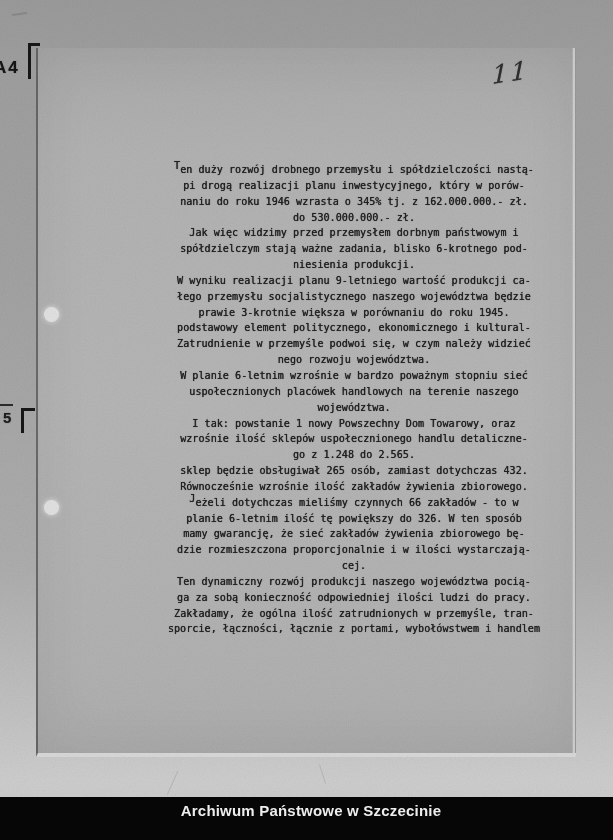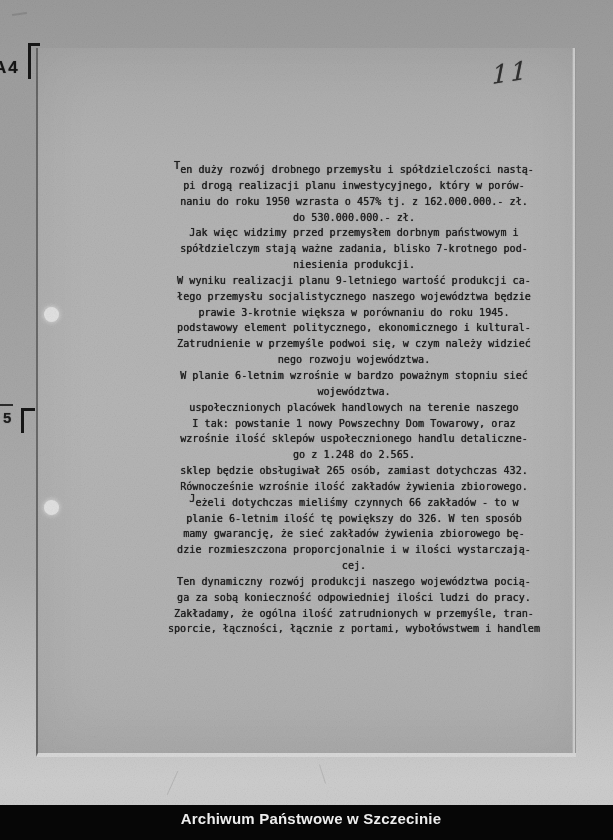--- a/index.html
+++ b/index.html
@@ -98,21 +98,21 @@
   }
   .bracket-top { left: 28px; top: 43px; width: 9px; height: 33px; }
   .bracket-mid { left: 21px; top: 408px; width: 11px; height: 22px; }
 
   
   .grain { position: absolute; left: 0; top: 0; pointer-events: none; opacity: .16; mix-blend-mode: multiply; }
 
   
   .footer-bar {
     position: absolute; left: 0; bottom: 0;
-    width: 613px; height: 35px;
+    width: 613px; height: 43px;
     background: #060606;
   }
   .footer-bar span {
     display: inline-block;
     font-family: "Liberation Sans", sans-serif;
     font-weight: bold; font-size: 15px; line-height: 27px;
     letter-spacing: 0.2px;
     color: #ededed;
     margin-left: 9px;
   }
@@ -136,34 +136,34 @@
   <div class="page">
     <div class="page-right-edge"></div>
     <div class="hole hole-1"></div>
     <div class="hole hole-2"></div>
 
     <div class="page-number-hw">11</div>
 
     <div class="text-block">
         <div class="tline"><span class="raised">T</span>en duży rozwój drobnego przemysłu i spółdzielczości nastą-</div>
         <div class="tline">pi drogą realizacji planu inwestycyjnego, który w porów-</div>
-        <div class="tline">naniu do roku 1950 wzrasta o 457% tj. z 162.000.000.- zł.</div>
+        <div class="tline">naniu do roku 1946 wzrasta o 345% tj. z 162.000.000.- zł.</div>
         <div class="tline">do 530.000.000.- zł.</div>
         <div class="tline">Jak więc widzimy przed przemysłem dorbnym państwowym i</div>
-        <div class="tline">spółdzielczym stają ważne zadania, blisko 7-krotnego pod-</div>
+        <div class="tline">spółdzielczym stają ważne zadania, blisko 6-krotnego pod-</div>
         <div class="tline">niesienia produkcji.</div>
         <div class="tline">W wyniku realizacji planu 9-letniego wartość produkcji ca-</div>
         <div class="tline">łego przemysłu socjalistycznego naszego województwa będzie</div>
         <div class="tline">prawie 3-krotnie większa w porównaniu do roku 1945.</div>
         <div class="tline">podstawowy element politycznego, ekonomicznego i kultural-</div>
         <div class="tline">Zatrudnienie w przemyśle podwoi się, w czym należy widzieć</div>
         <div class="tline">nego rozwoju województwa.</div>
         <div class="tline">W planie 6-letnim wzrośnie w bardzo poważnym stopniu sieć</div>
+        <div class="tline">uspołecznionych placówek handlowych na terenie naszego</div>
         <div class="tline">województwa.</div>
-        <div class="tline">uspołecznionych placówek handlowych na terenie naszego</div>
         <div class="tline">I tak: powstanie 1 nowy Powszechny Dom Towarowy, oraz</div>
         <div class="tline">wzrośnie ilość sklepów uspołecznionego handlu detaliczne-</div>
         <div class="tline">go z 1.248 do 2.565.</div>
         <div class="tline">sklep będzie obsługiwał 265 osób, zamiast dotychczas 432.</div>
         <div class="tline">Równocześnie wzrośnie ilość zakładów żywienia zbiorowego.</div>
         <div class="tline"><span class="raised">J</span>eżeli dotychczas mieliśmy czynnych 66 zakładów - to w</div>
         <div class="tline">planie 6-letnim ilość tę powiększy do 326. W ten sposób</div>
         <div class="tline">mamy gwarancję, że sieć zakładów żywienia zbiorowego bę-</div>
         <div class="tline">dzie rozmieszczona proporcjonalnie i w ilości wystarczają-</div>
         <div class="tline">cej.</div>

